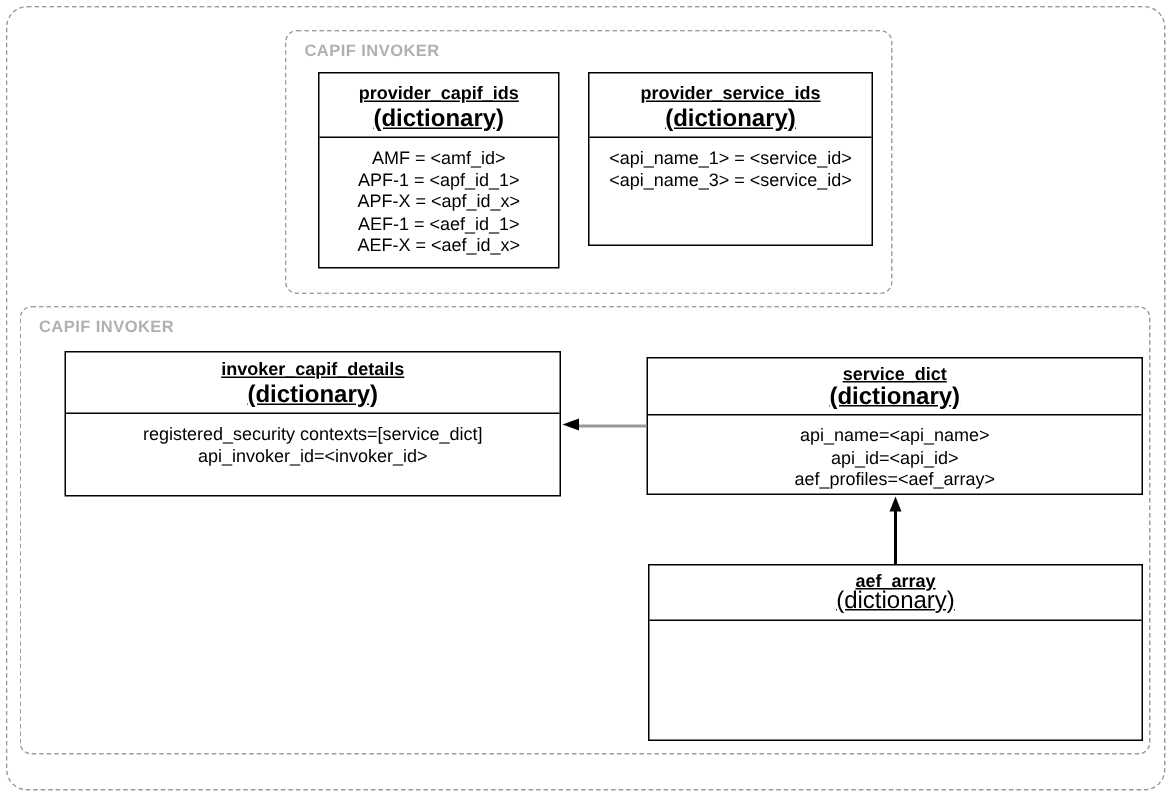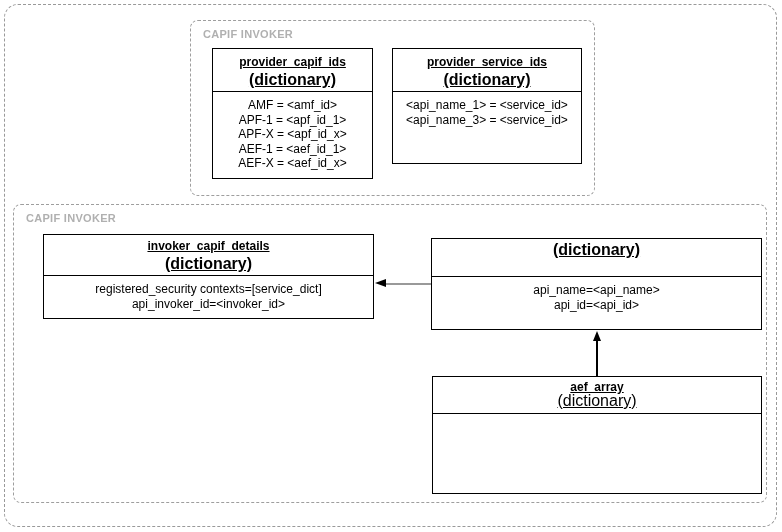--- a/index.html
+++ b/index.html
@@ -43,21 +43,21 @@
   }
   .box {
     position: absolute;
     box-sizing: border-box;
     border: 1px solid #000000;
     background: #ffffff;
     text-align: center;
   }
   .b-provider-capif-ids   { left: 21px;  top: 27px;  width: 161px; height: 131px; }
   .b-provider-service-ids { left: 201px; top: 27px;  width: 190px; height: 116px; }
-  .b-invoker-capif-details{ left: 29px;  top: 29px;  width: 331px; height: 85px;  }
+  .b-invoker-capif-details{ left: 29px;  top: 29px;  width: 331px; height: 97px;  }
   .b-service-dict         { left: 417px; top: 33px;  width: 331px; height: 92px;  }
   .b-aef-array            { left: 418px; top: 171px; width: 330px; height: 118px; }
   .box-header {
     box-sizing: border-box;
     border-bottom: 1px solid #000000;
   }
   .hdr-tall  { height: 43px; padding-top: 4px; line-height: 18px; }
   .hdr-mid   { height: 41px; padding-top: 3px; line-height: 17px; }
   .hdr-short { height: 38px; padding-top: 3px; line-height: 15px; }
   .hdr-tiny  { height: 37px; padding-top: 3px; line-height: 14px; }
@@ -166,25 +166,27 @@
         <div class="box-sub">(dictionary)</div>
       </div>
       <div class="box-body">
         <div class="row">registered_security contexts=[service_dict]</div>
         <div class="row">api_invoker_id=&lt;invoker_id&gt;</div>
       </div>
     </div>
 
     <div class="box b-service-dict">
       <div class="box-header hdr-short">
+        <div class="box-title">service_dict</div>
         <div class="box-sub">(dictionary)</div>
       </div>
       <div class="box-body">
         <div class="row">api_name=&lt;api_name&gt;</div>
         <div class="row">api_id=&lt;api_id&gt;</div>
+        <div class="row">aef_profiles=&lt;aef_array&gt;</div>
       </div>
     </div>
 
     <div class="box b-aef-array">
       <div class="box-header hdr-tiny">
         <div class="box-title">aef_array</div>
         <div class="box-sub regular">(dictionary)</div>
       </div>
     </div>
 

